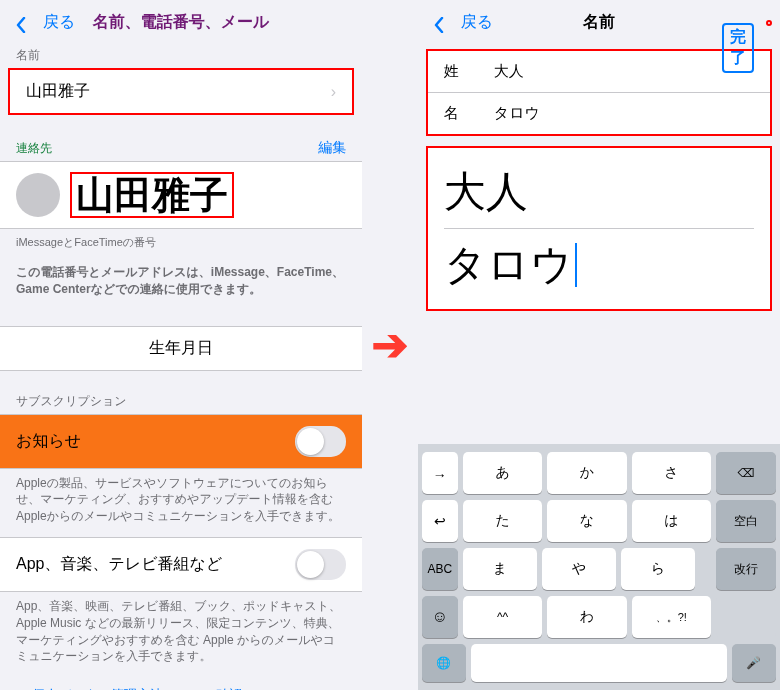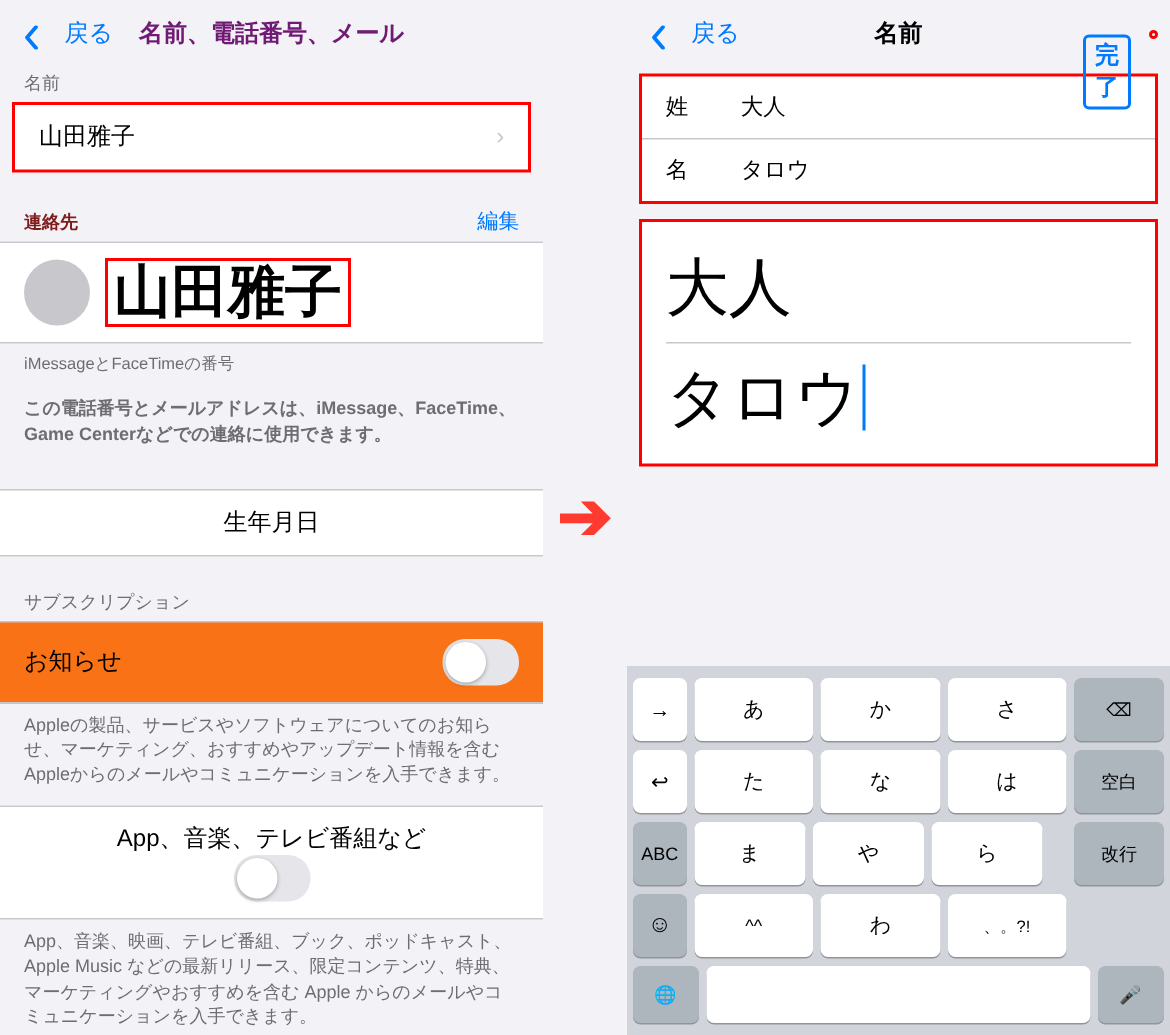--- a/index.html
+++ b/index.html
@@ -79,22 +79,21 @@
     }
 
     .contacts-header {
       display: flex;
       align-items: center;
       justify-content: space-between;
       padding: 4px 16px;
     }
     .contacts-header-label {
       font-size: 12px;
-      color: #7f1d1d;
-      font-weight: bold;
+      color: #15803d;
     }
     .contacts-header-edit {
       font-size: 14px;
       color: #007aff;
     }
 
     .contact-card {
       background: #fff;
       border-top: 0.5px solid #c8c8cc;
       border-bottom: 0.5px solid #c8c8cc;
@@ -185,21 +184,20 @@
     }
 
     .app-toggle-row {
       background: #fff;
       border-top: 0.5px solid #c8c8cc;
       border-bottom: 0.5px solid #c8c8cc;
       padding: 11px 16px;
       display: flex;
       align-items: center;
       justify-content: space-between;
-      flex-direction: column;
     }
     .app-toggle-desc {
       padding: 6px 16px 12px;
       font-size: 12px;
       color: #6d6d72;
       line-height: 1.4;
     }
 
     .privacy-link {
       padding: 8px 16px;

